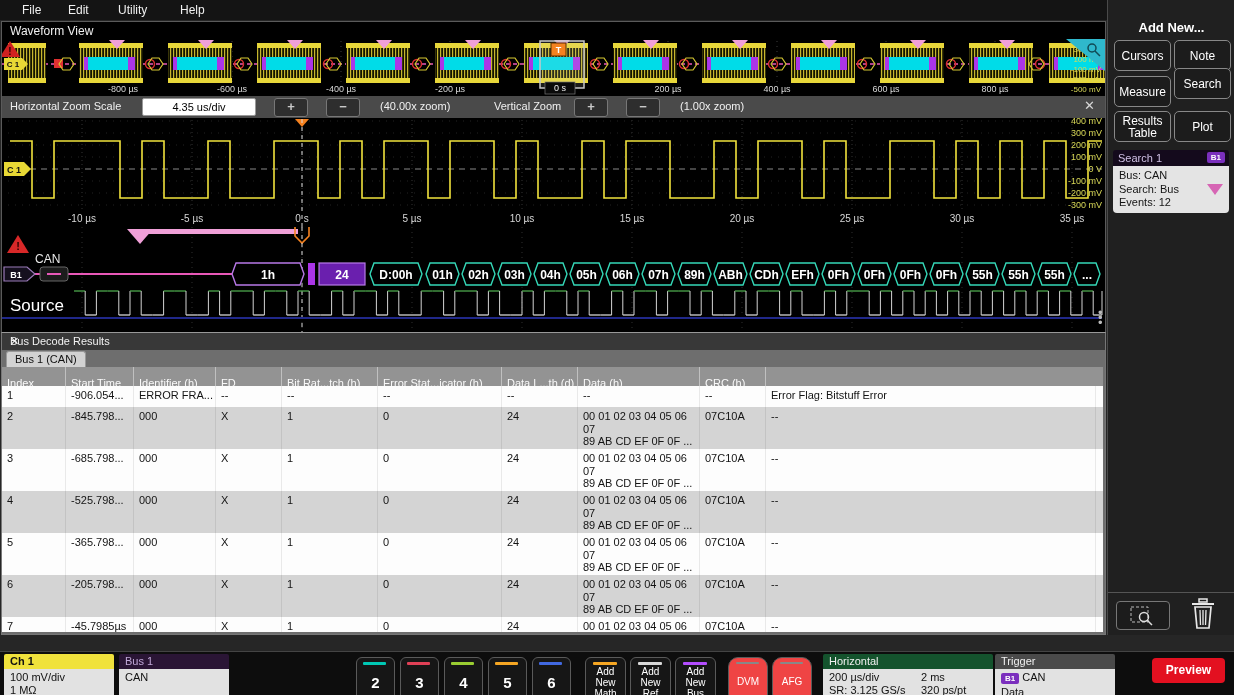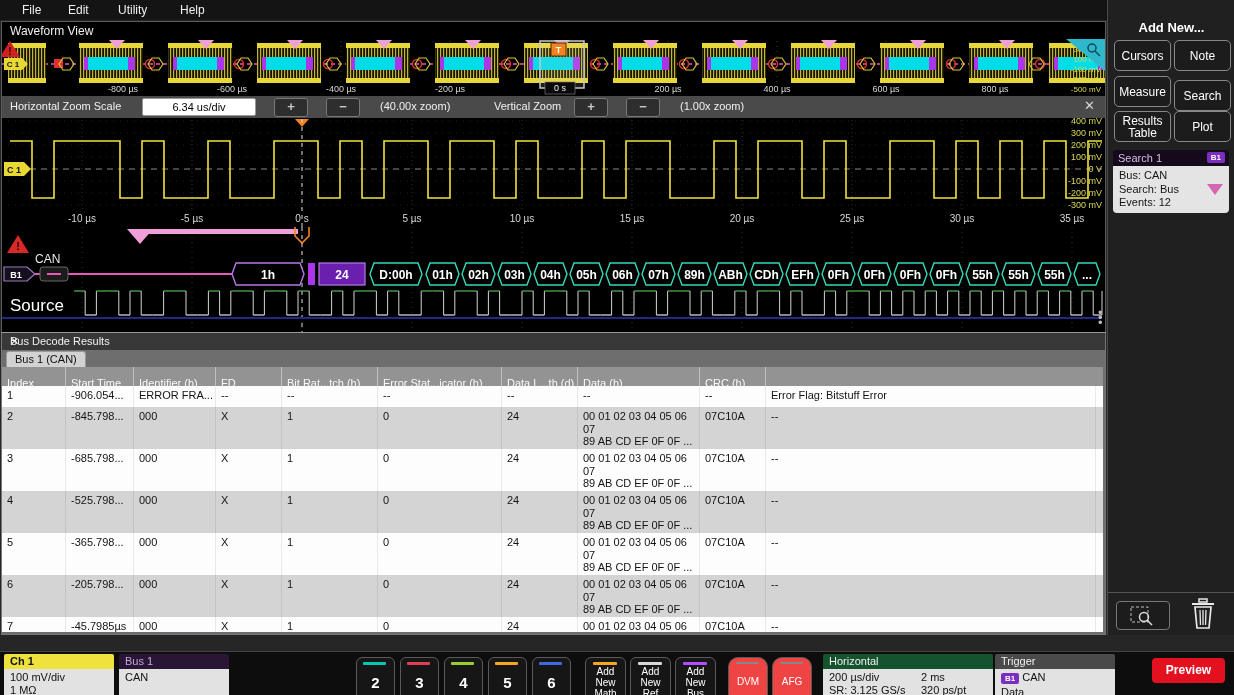--- a/index.html
+++ b/index.html
@@ -246,21 +246,21 @@
         <text x="11" y="28" fill="#111" font-size="8" font-weight="bold" text-anchor="middle" font-family="&quot;Liberation Sans&quot;,sans-serif">C 1</text>
         <polygon points="8,2 18,18 -2,18" fill="#d02020"></polygon>
         <text x="8" y="16" fill="#200" font-size="10" font-weight="bold" text-anchor="middle">!</text>
         <polygon points="1103,0 1064,0 1103,32" fill="#2fb8cc"></polygon>
         <circle cx="1090" cy="9" r="4" fill="none" stroke="#104a55" stroke-width="1.5"></circle>
         <line x1="1093" y1="12" x2="1098" y2="17" stroke="#104a55" stroke-width="1.5"></line>
       </svg>
 
     <div id="zoombar">
       <span class="zb-label" style="left:8px">Horizontal Zoom Scale</span>
-      <div class="zb-input" style="left:140px">6.34 us/div</div>
+      <div class="zb-input" style="left:140px">4.35 us/div</div>
       <div class="zb-btn" style="left:272px">+</div>
       <div class="zb-btn" style="left:324px">−</div>
       <span class="zb-label" style="left:378px">(40.00x zoom)</span>
       <span class="zb-label" style="left:492px">Vertical Zoom</span>
       <div class="zb-btn" style="left:572px">+</div>
       <div class="zb-btn" style="left:624px">−</div>
       <span class="zb-label" style="left:678px">(1.00x zoom)</span>
       <span class="zb-close">✕</span>
     </div>
 
@@ -659,21 +659,21 @@
       </div>
   </div>
 
   <div id="splitter">•<br>•<br>•</div>
 
   <div id="sidebar">
     <div id="sb-title">Add New...</div>
     <div class="sb-btn" style="left:6px;top:40px">Cursors</div>
     <div class="sb-btn" style="left:66px;top:40px">Note</div>
     <div class="sb-btn" style="left:6px;top:76px">Measure</div>
-    <div class="sb-btn" style="left:66px;top:80px">Search</div>
+    <div class="sb-btn" style="left:66px;top:68px">Search</div>
     <div class="sb-btn" style="left:6px;top:111px">Results Table</div>
     <div class="sb-btn" style="left:66px;top:111px">Plot</div>
 
     <div id="search-badge">
       <div id="search-badge-head">
         <span class="t">Search 1</span>
         <span class="chip">B1</span>
       </div>
       <div id="search-badge-body">
         <div>Bus: CAN</div>

